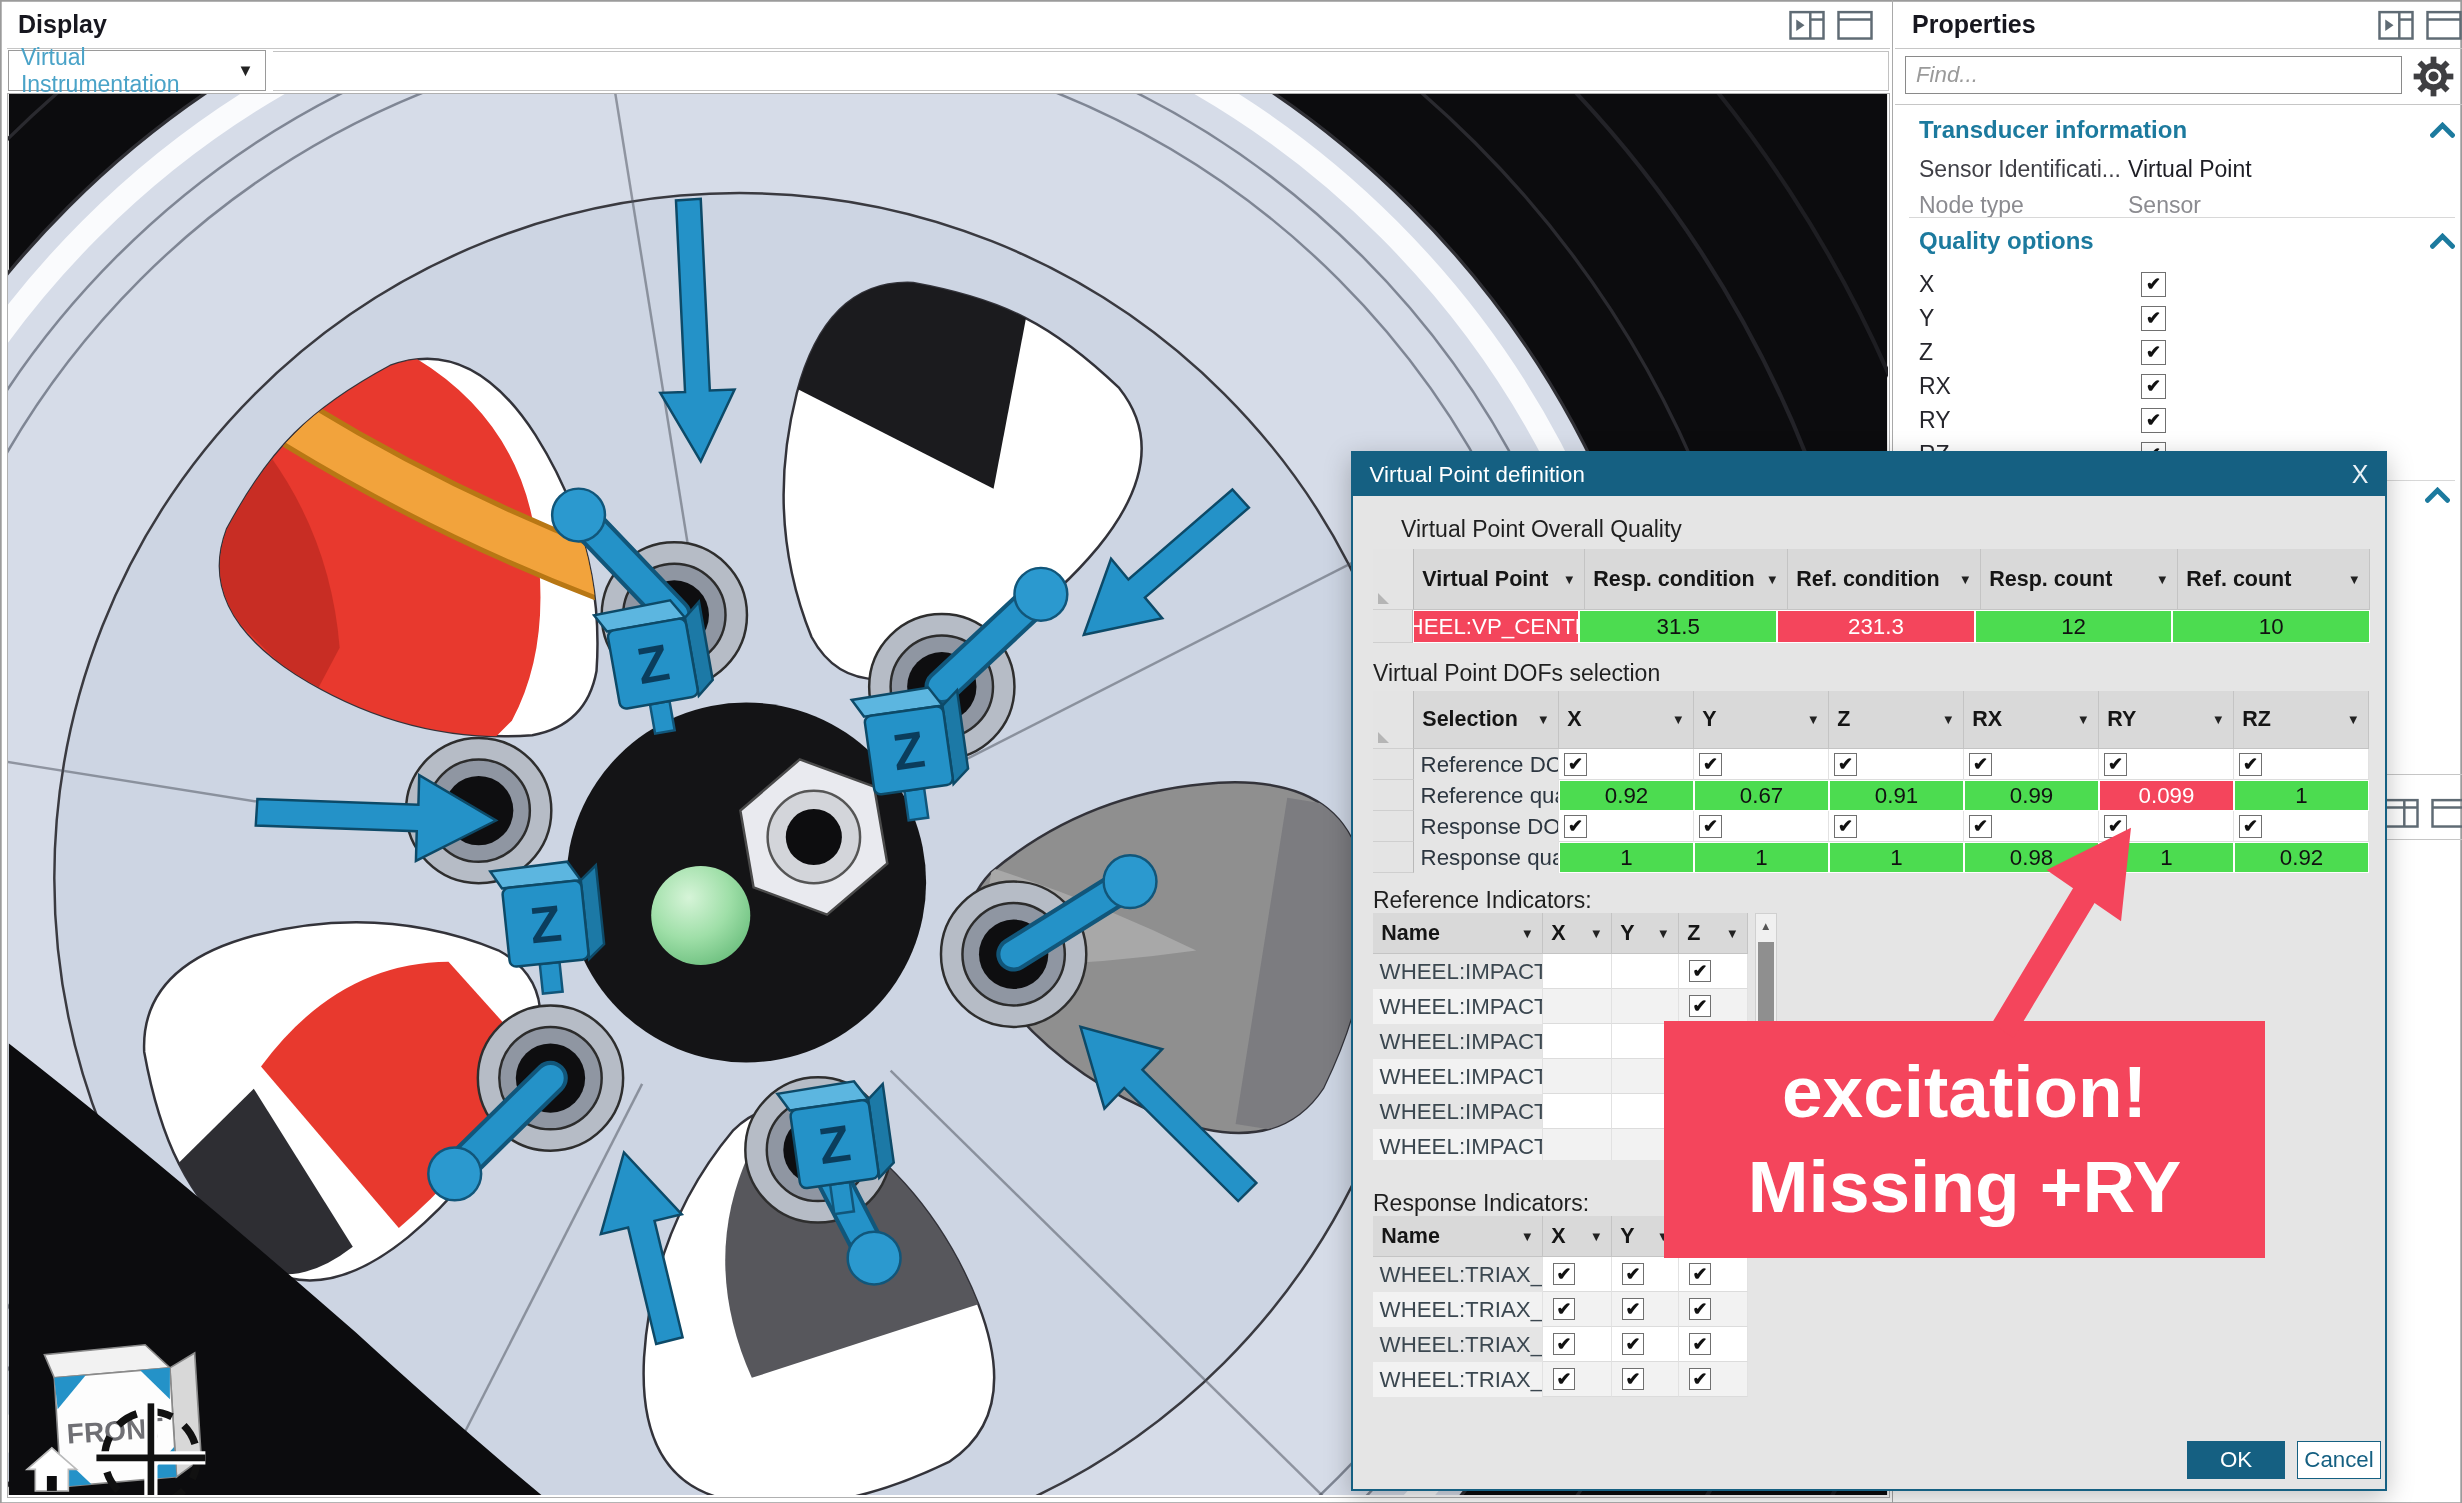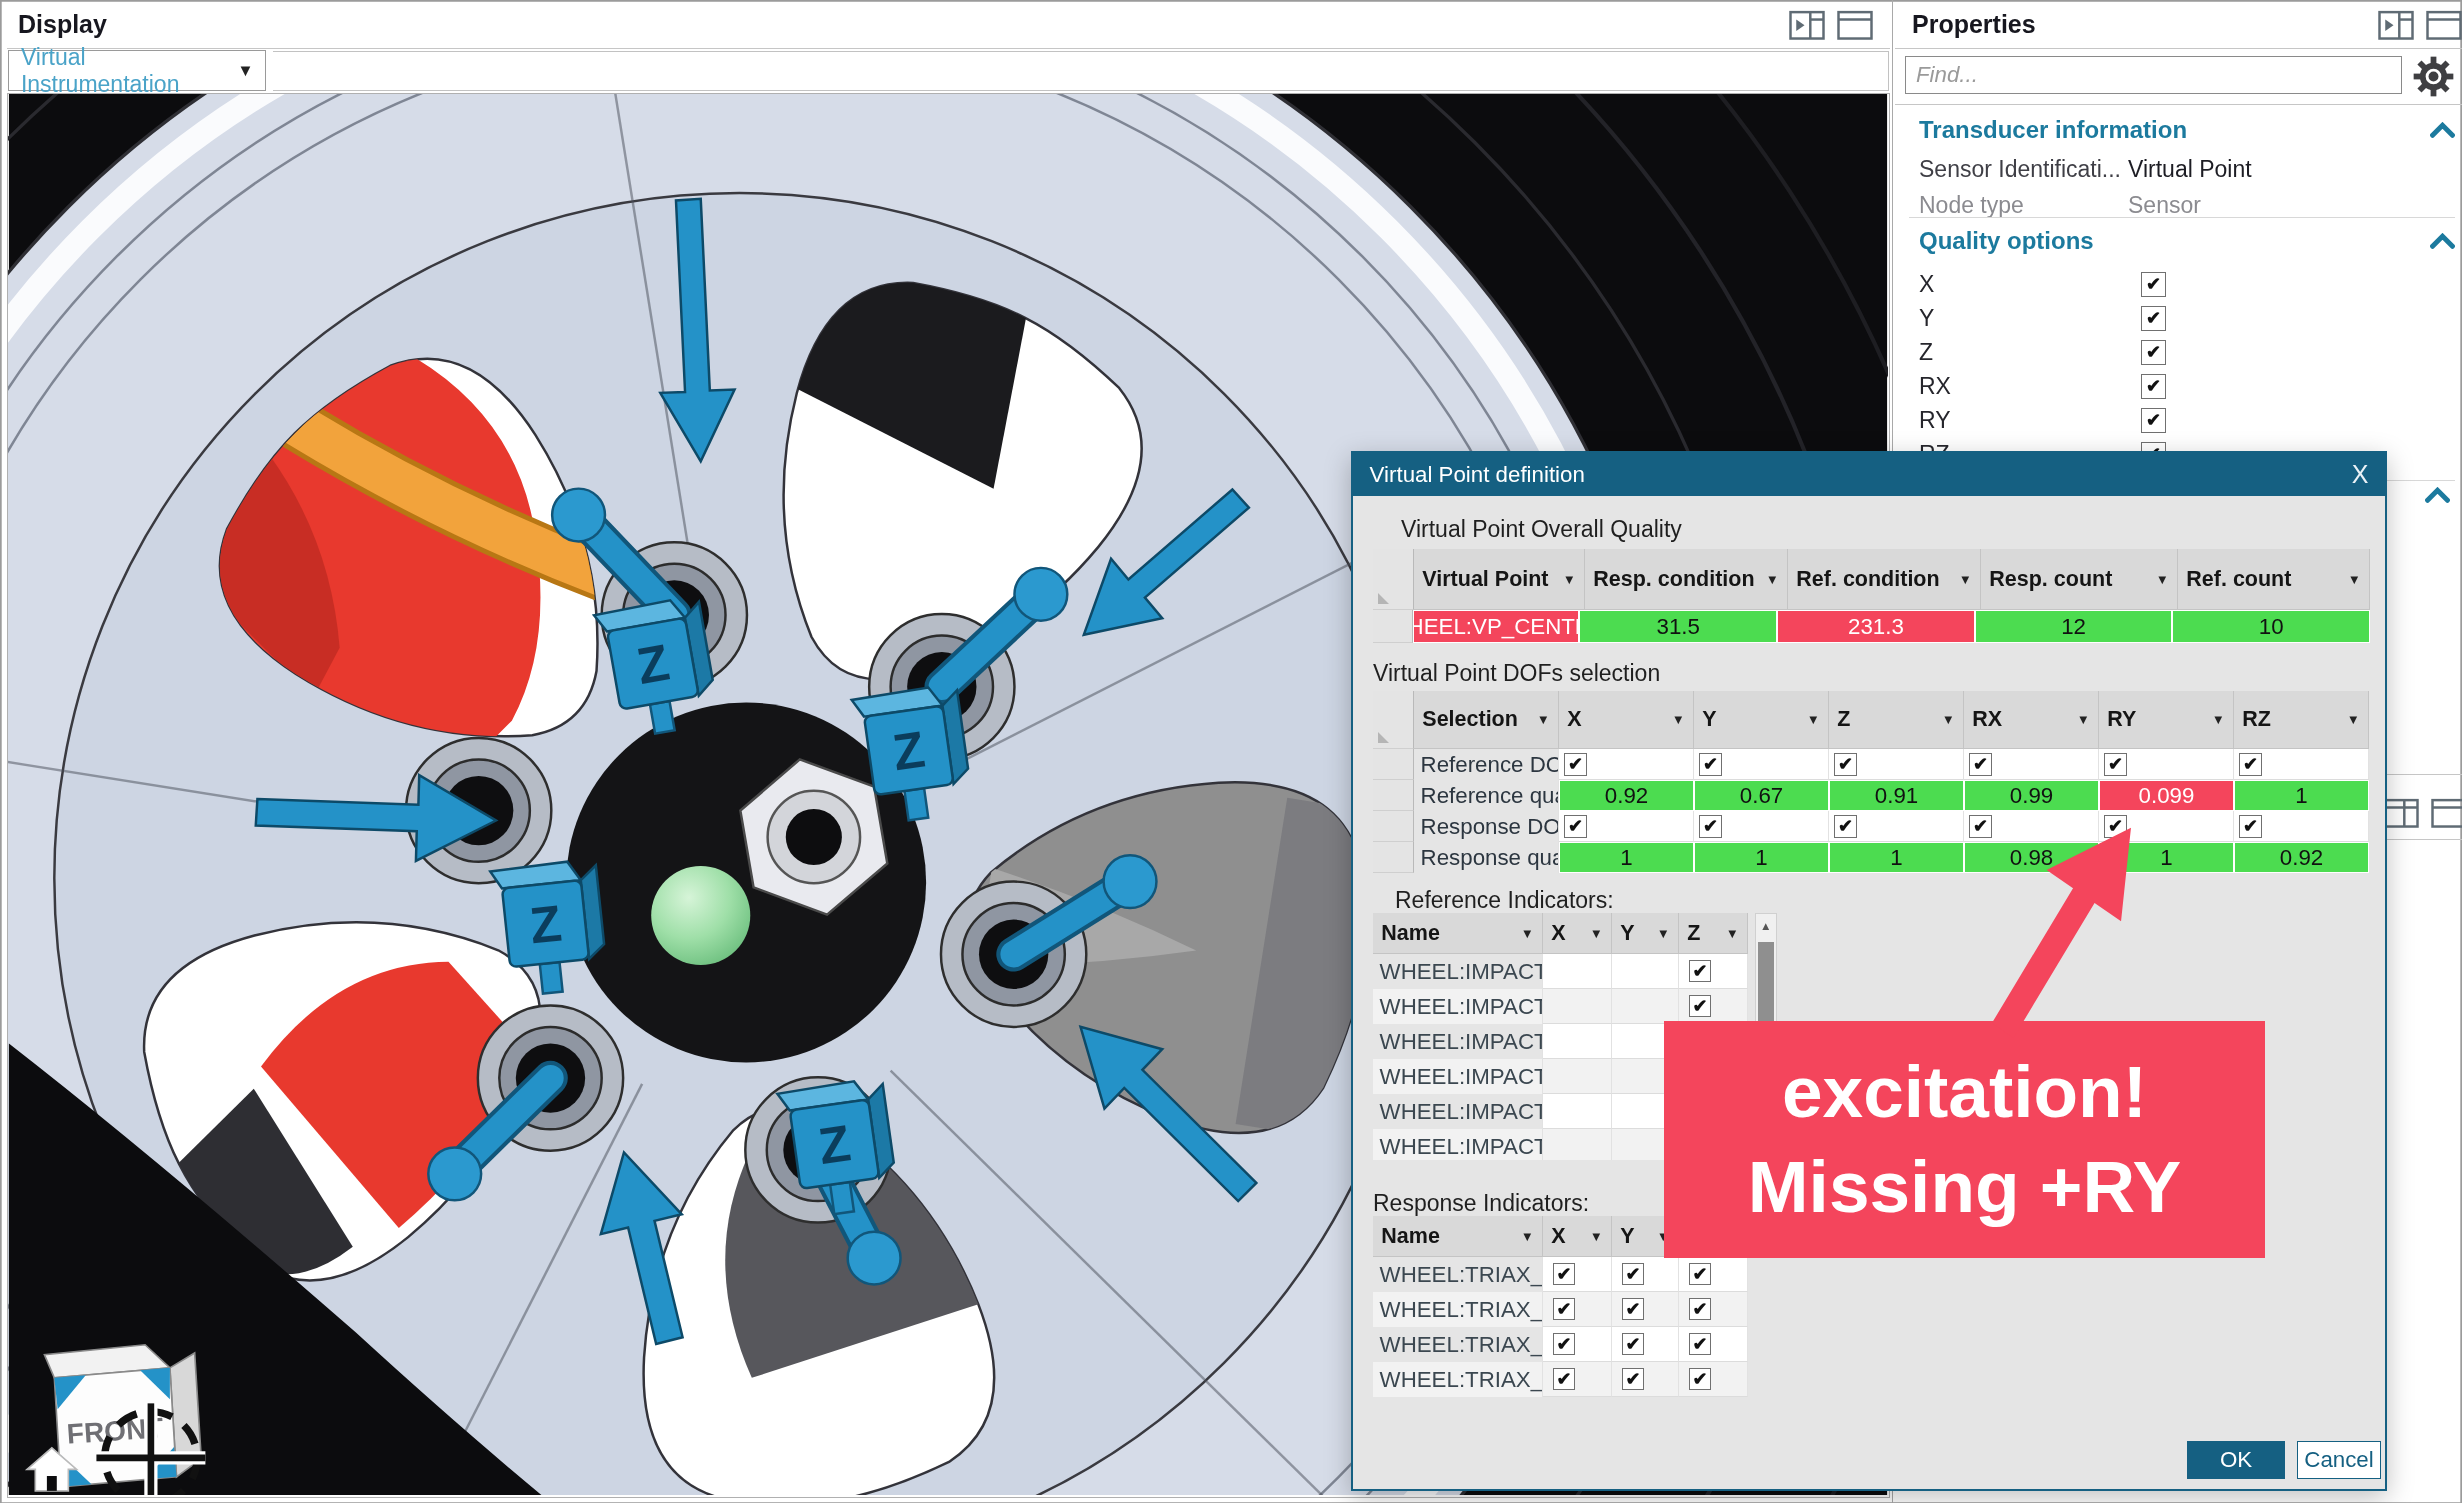--- a/index.html
+++ b/index.html
@@ -546,21 +546,21 @@
       <div class="ncell" style="width:145px;color:#2c3640">Response quality</div>
           <div class="qcell good" style="width:135px">1</div>
           <div class="qcell good" style="width:135px">1</div>
           <div class="qcell good" style="width:135px">1</div>
           <div class="qcell good" style="width:135px">0.98</div>
           <div class="qcell good" style="width:135px">1</div>
           <div class="qcell good" style="width:135px">0.92</div>
         </div>
       </div>
 
-    <div class="dlabel" style="left:20px;top:434px;margin-left:22px;">Reference Indicators:</div>
+    <div class="dlabel" style="left:20px;top:434px;">Reference Indicators:</div>
     <div class="dtable" id="ref-ind-table" style="left:20px;top:460px;width:376px;height:247px;">
         <div class="trow" style="height:41px">
           <div class="hcell" style="width:170px">
         <span class="hlabel">Name</span>
             <span class="sort">▼</span>
           </div>
           <div class="hcell" style="width:69px">
         <span class="hlabel">X</span>
             <span class="sort">▼</span>
           </div>

